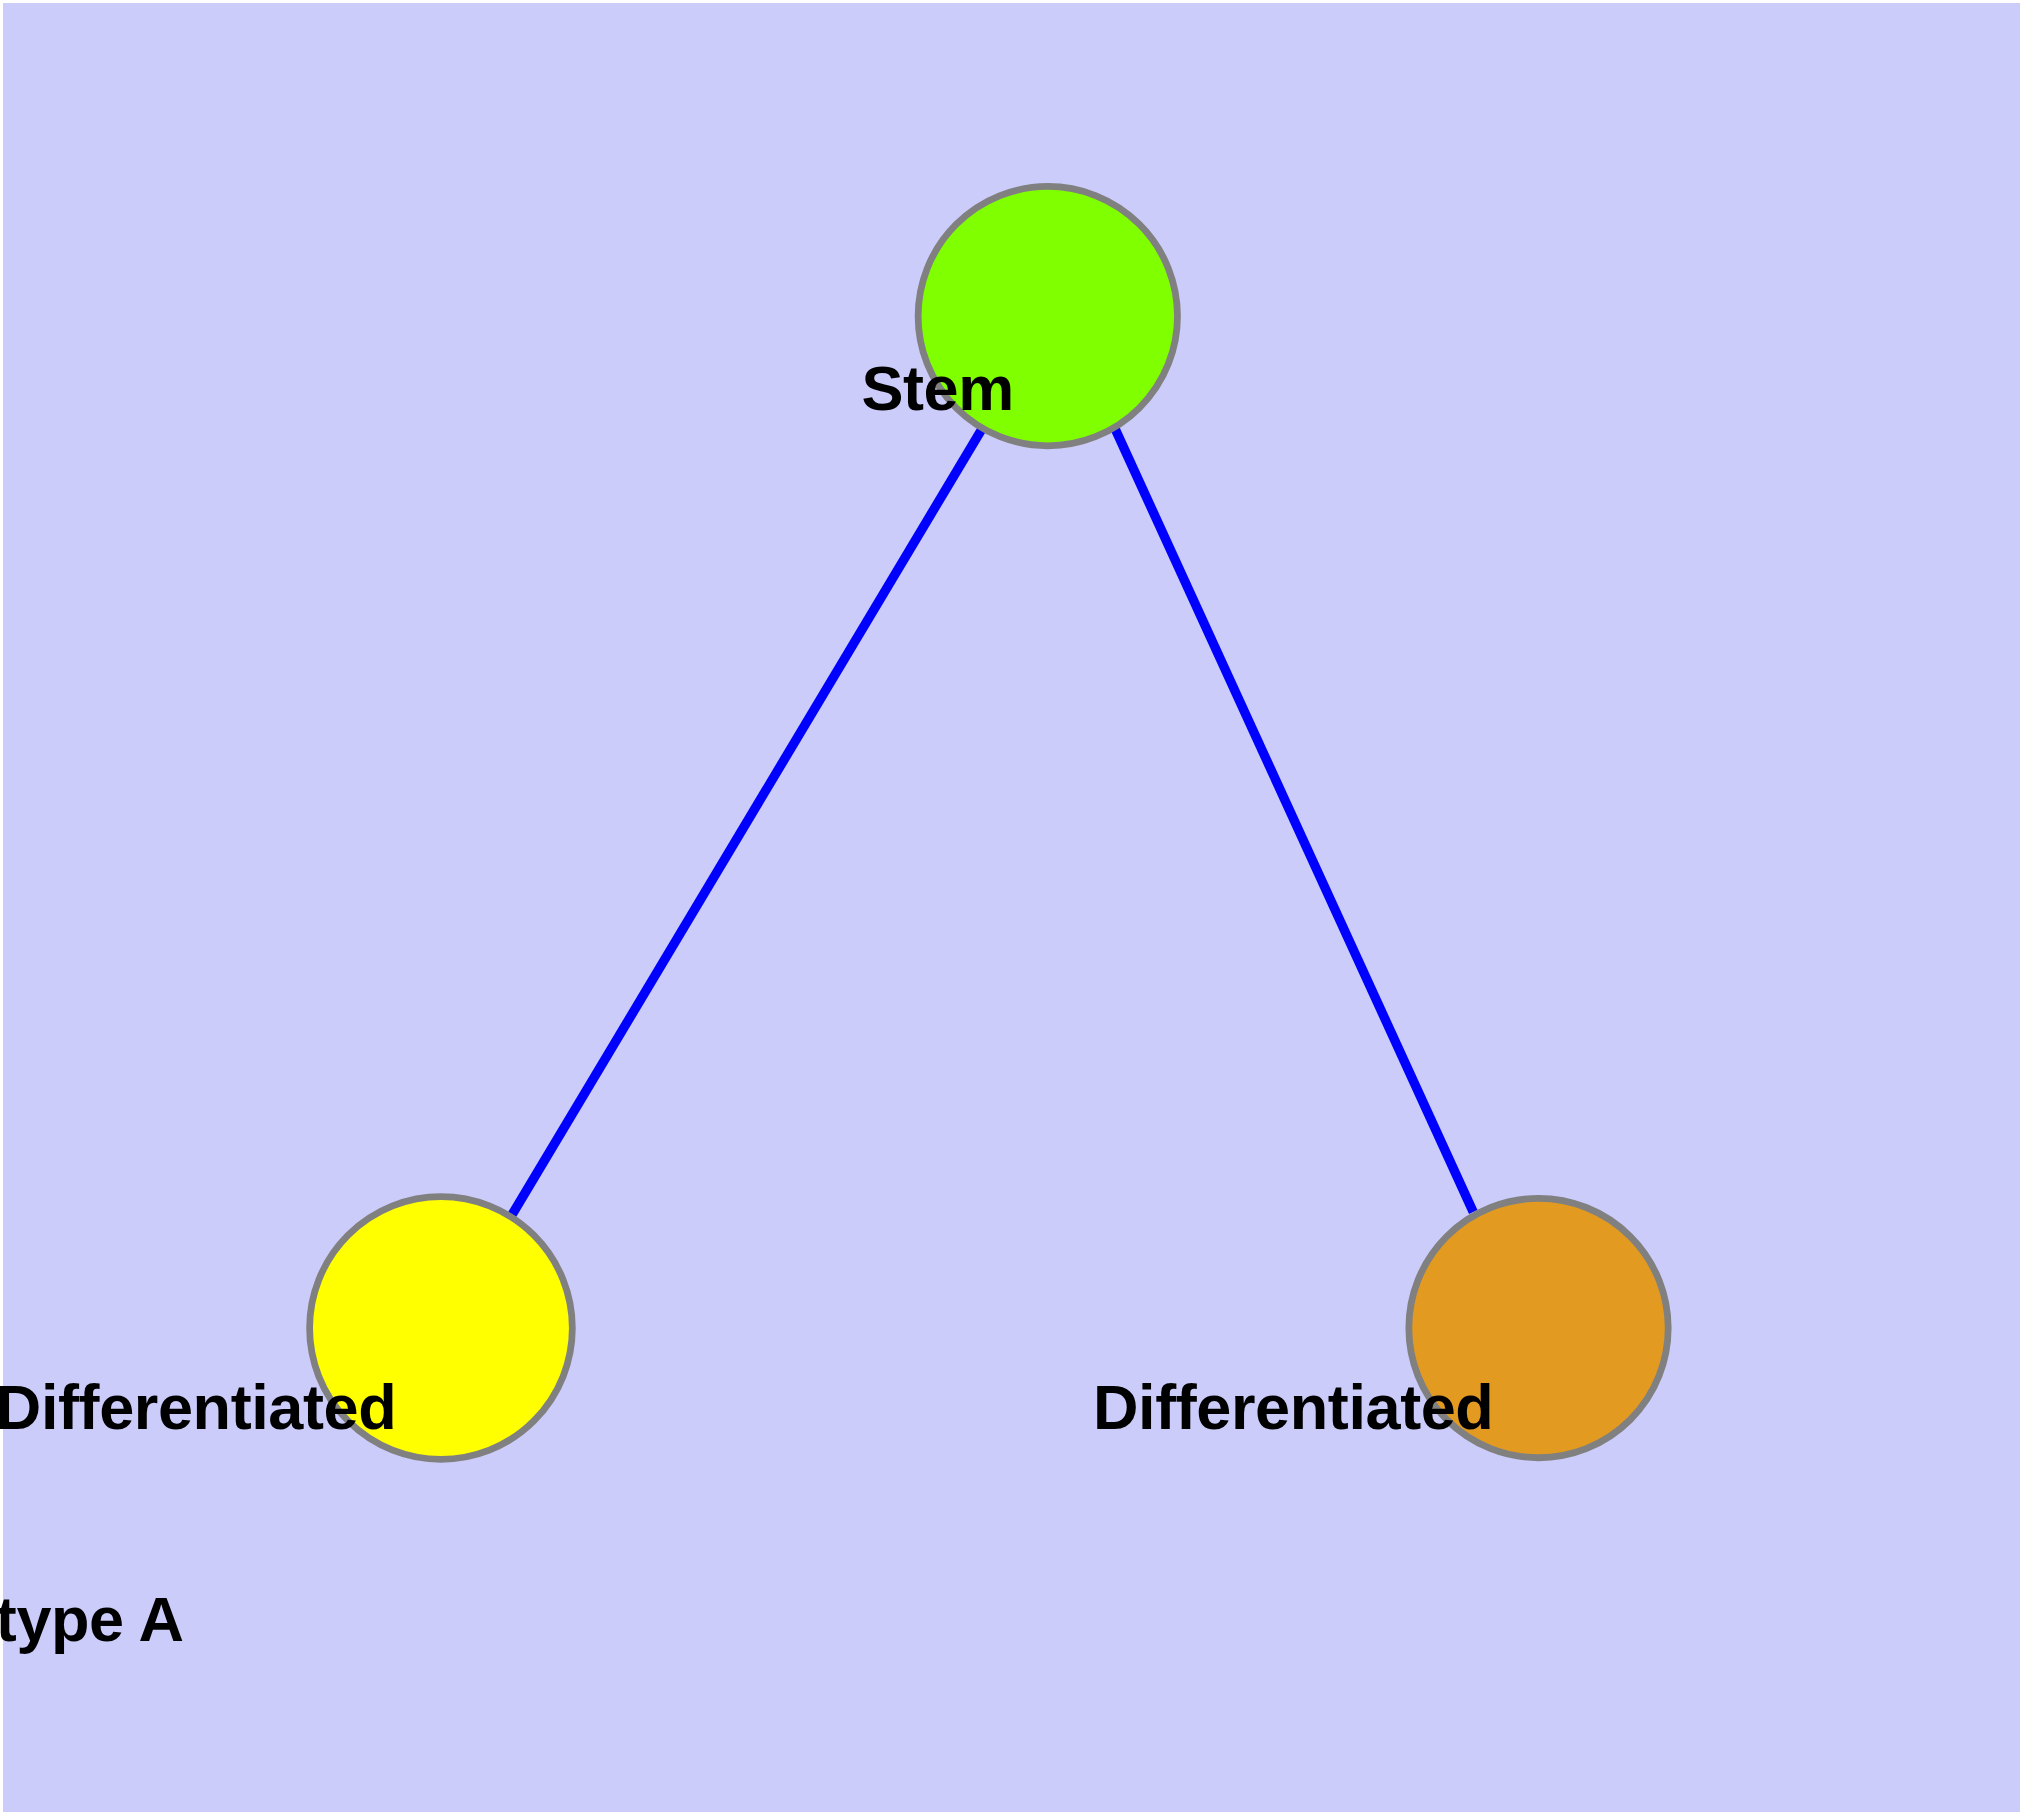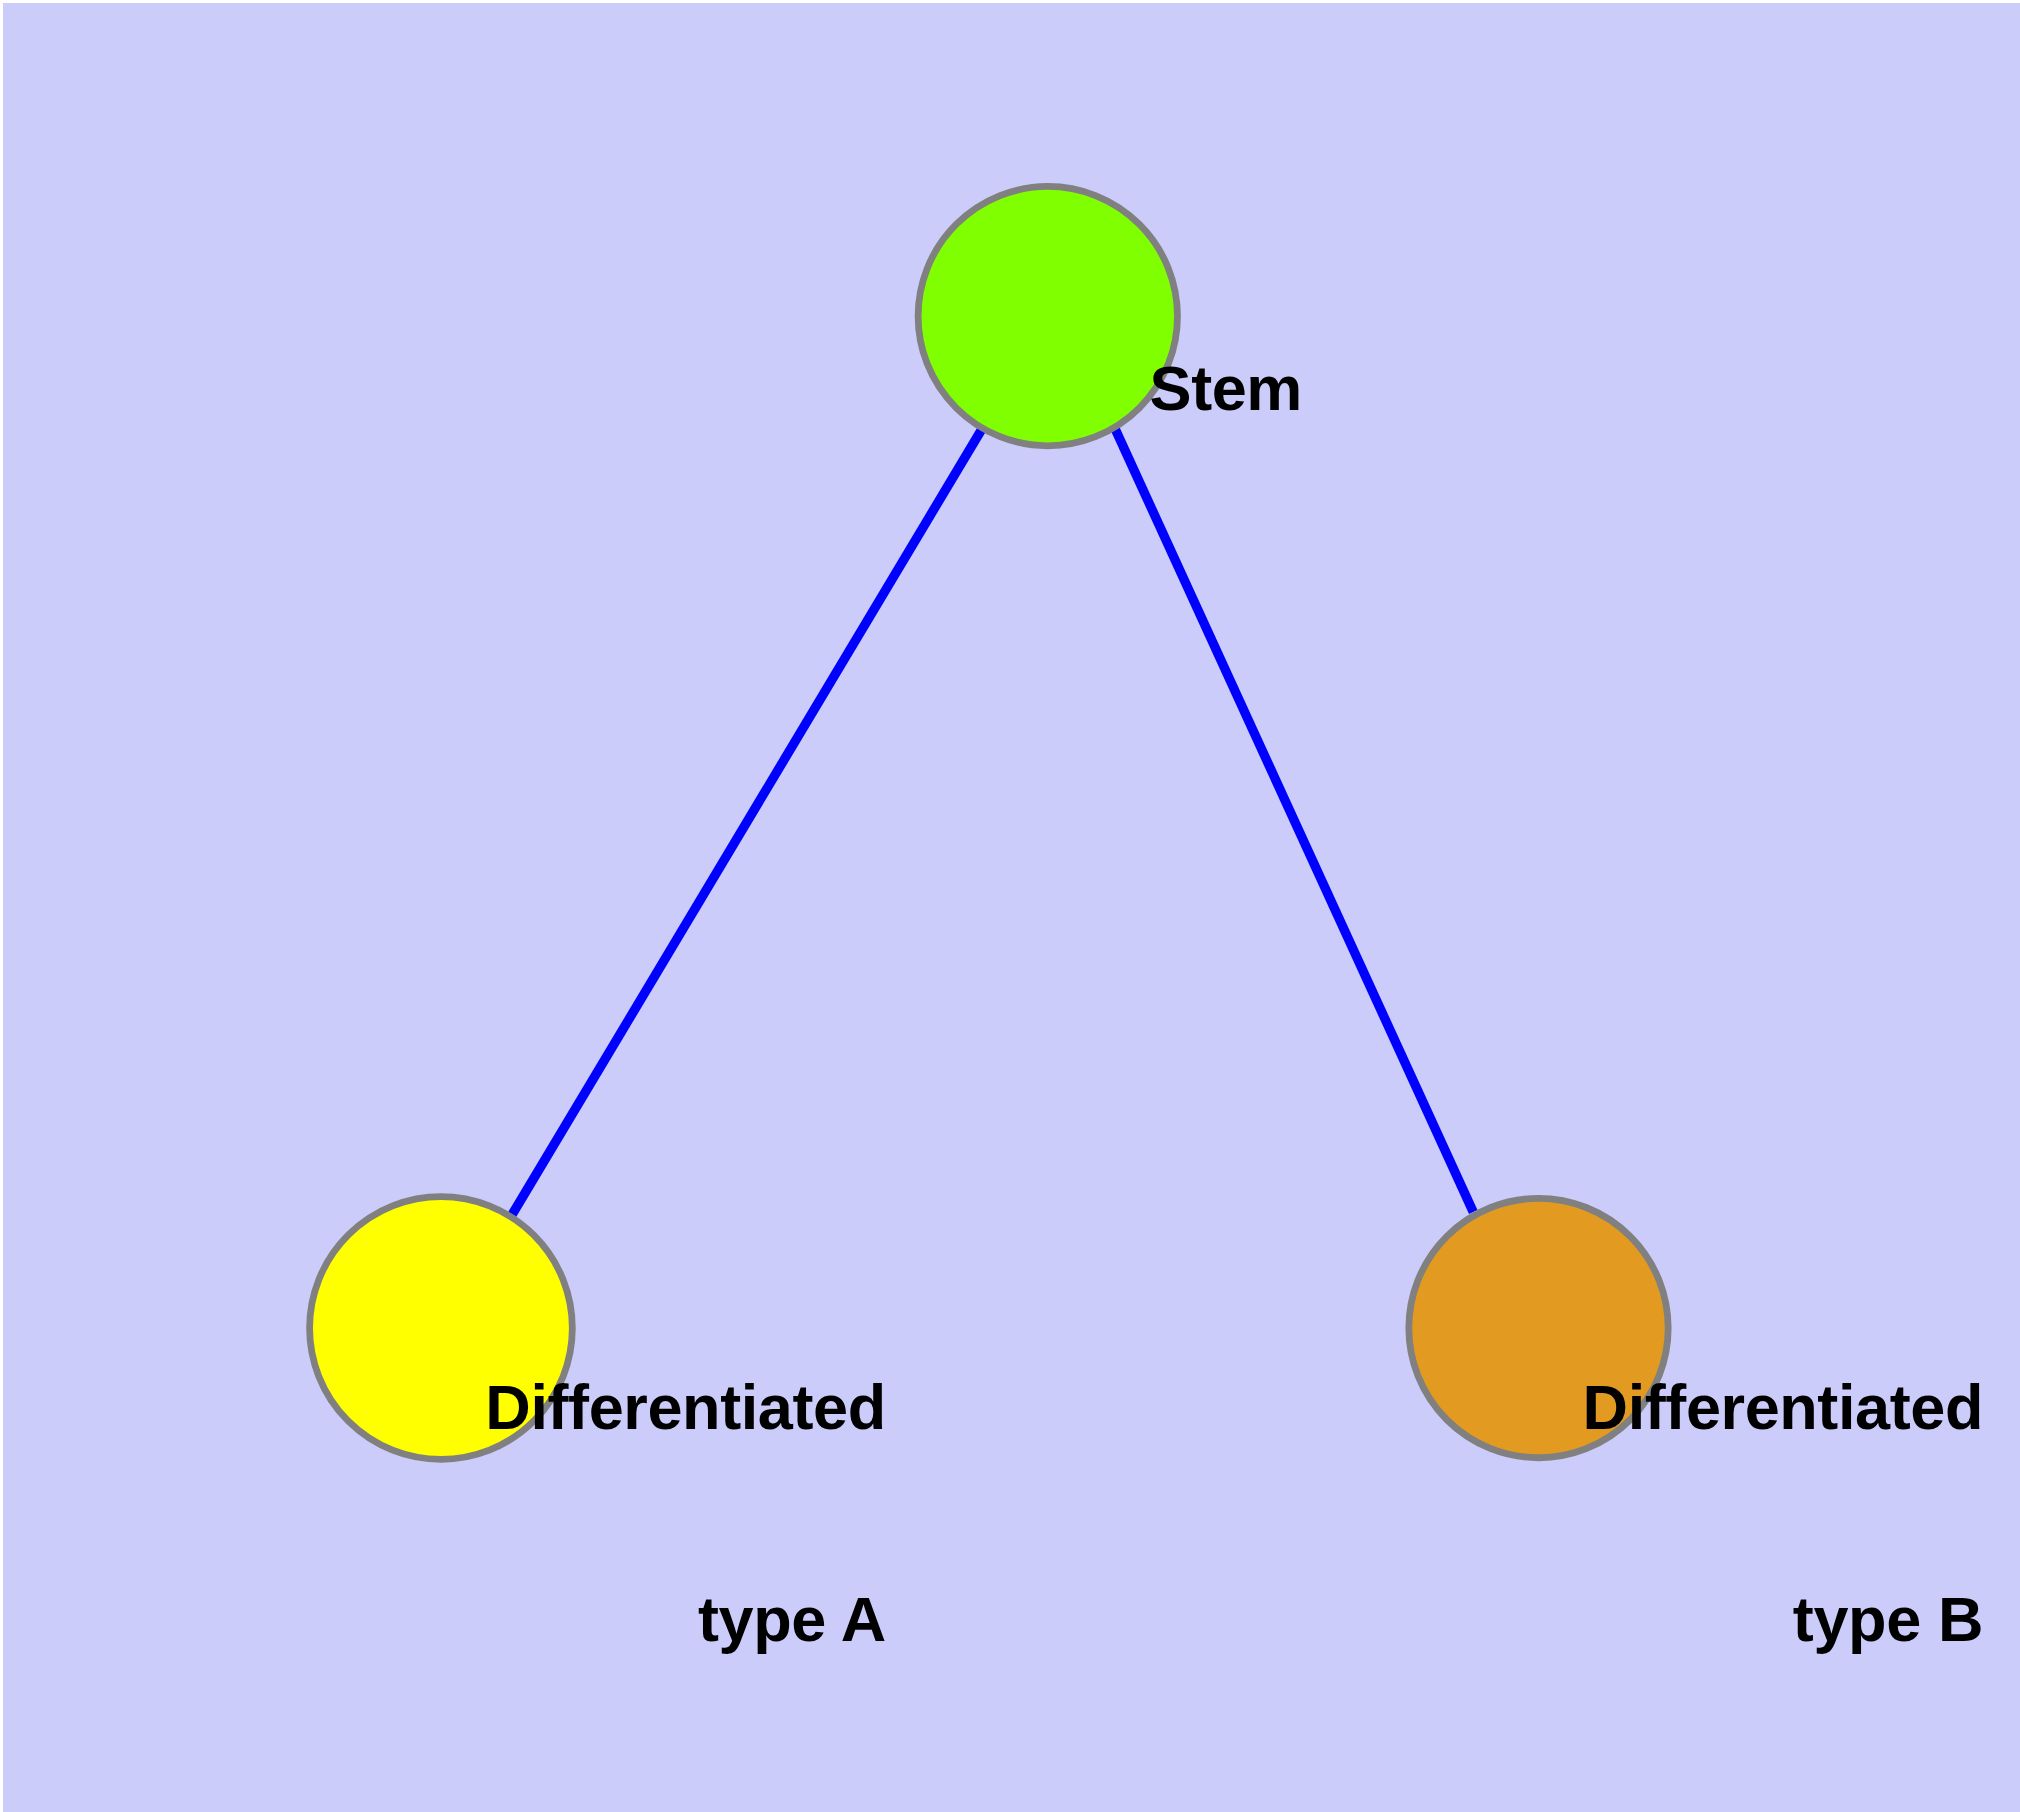--- a/index.html
+++ b/index.html
@@ -40,21 +40,21 @@
   .node-circle {
     stroke: #808080;
     stroke-width: 8;
   }
   .node-label {
     position: absolute;
     color: #000000;
     font-weight: bold;
     font-size: 63px;
     line-height: 1.12;
-    text-align: right;
+    text-align: left;
     white-space: pre;
     letter-spacing: -0.4px;
     pointer-events: none;
   }
 </style>
 </head>
 <body>
 
 <div id="canvas">
 
@@ -78,17 +78,16 @@
     <span>Stem</span>
   </div>
 
   <div class="node-label" style="left:-4.2px; top:1231px; width:890px;">
     <div>Differentiated</div>
     <div>type A</div>
   </div>
 
   <div class="node-label" style="left:1093px; top:1231px; width:890px;">
     <div>Differentiated</div>
-    <div>type B</div>
   </div>
 
 </div>
 
 
 </body></html>

